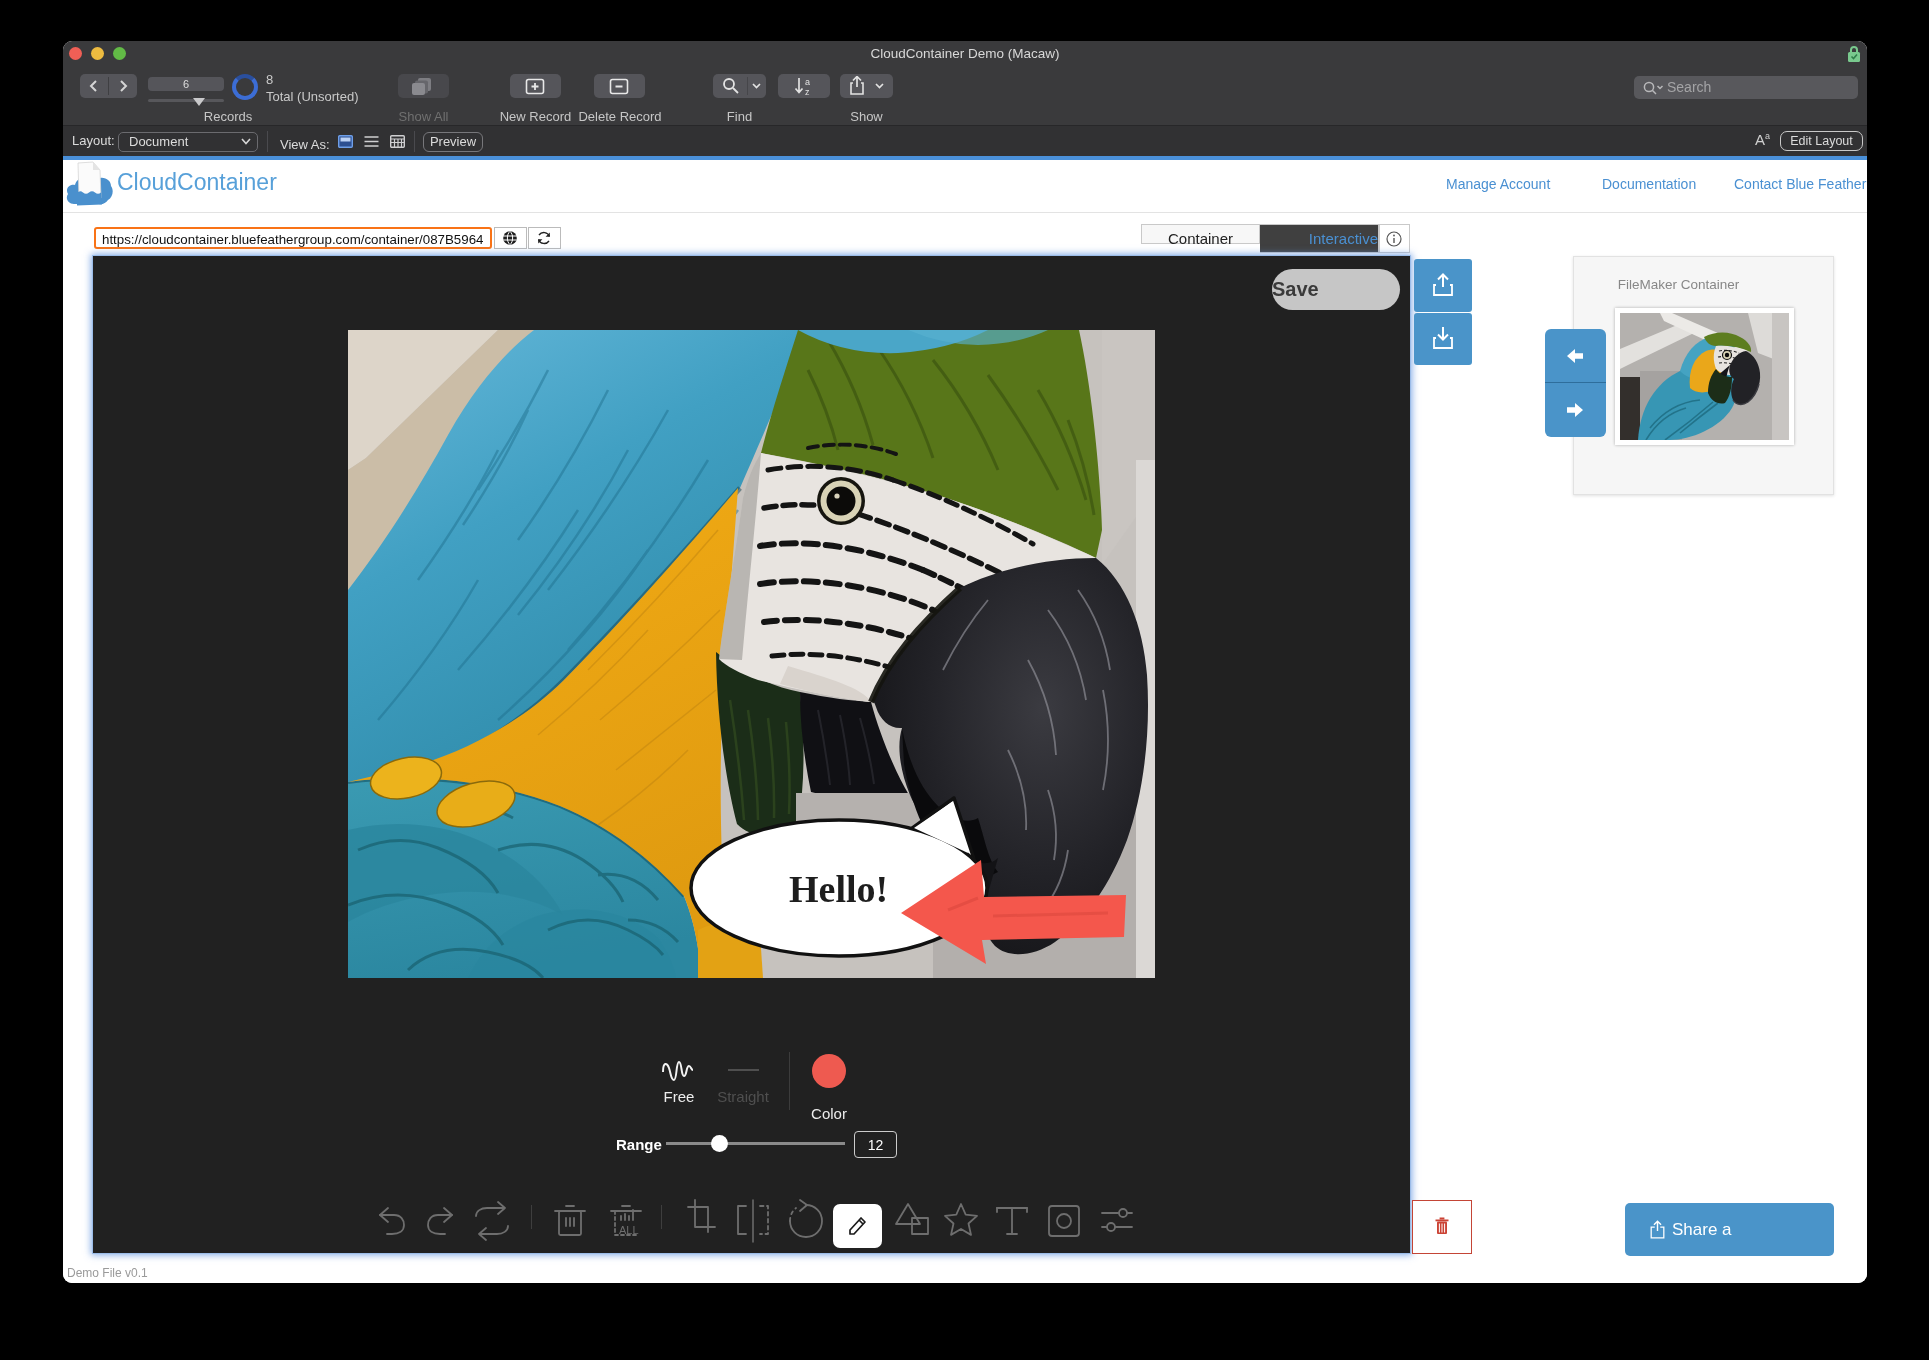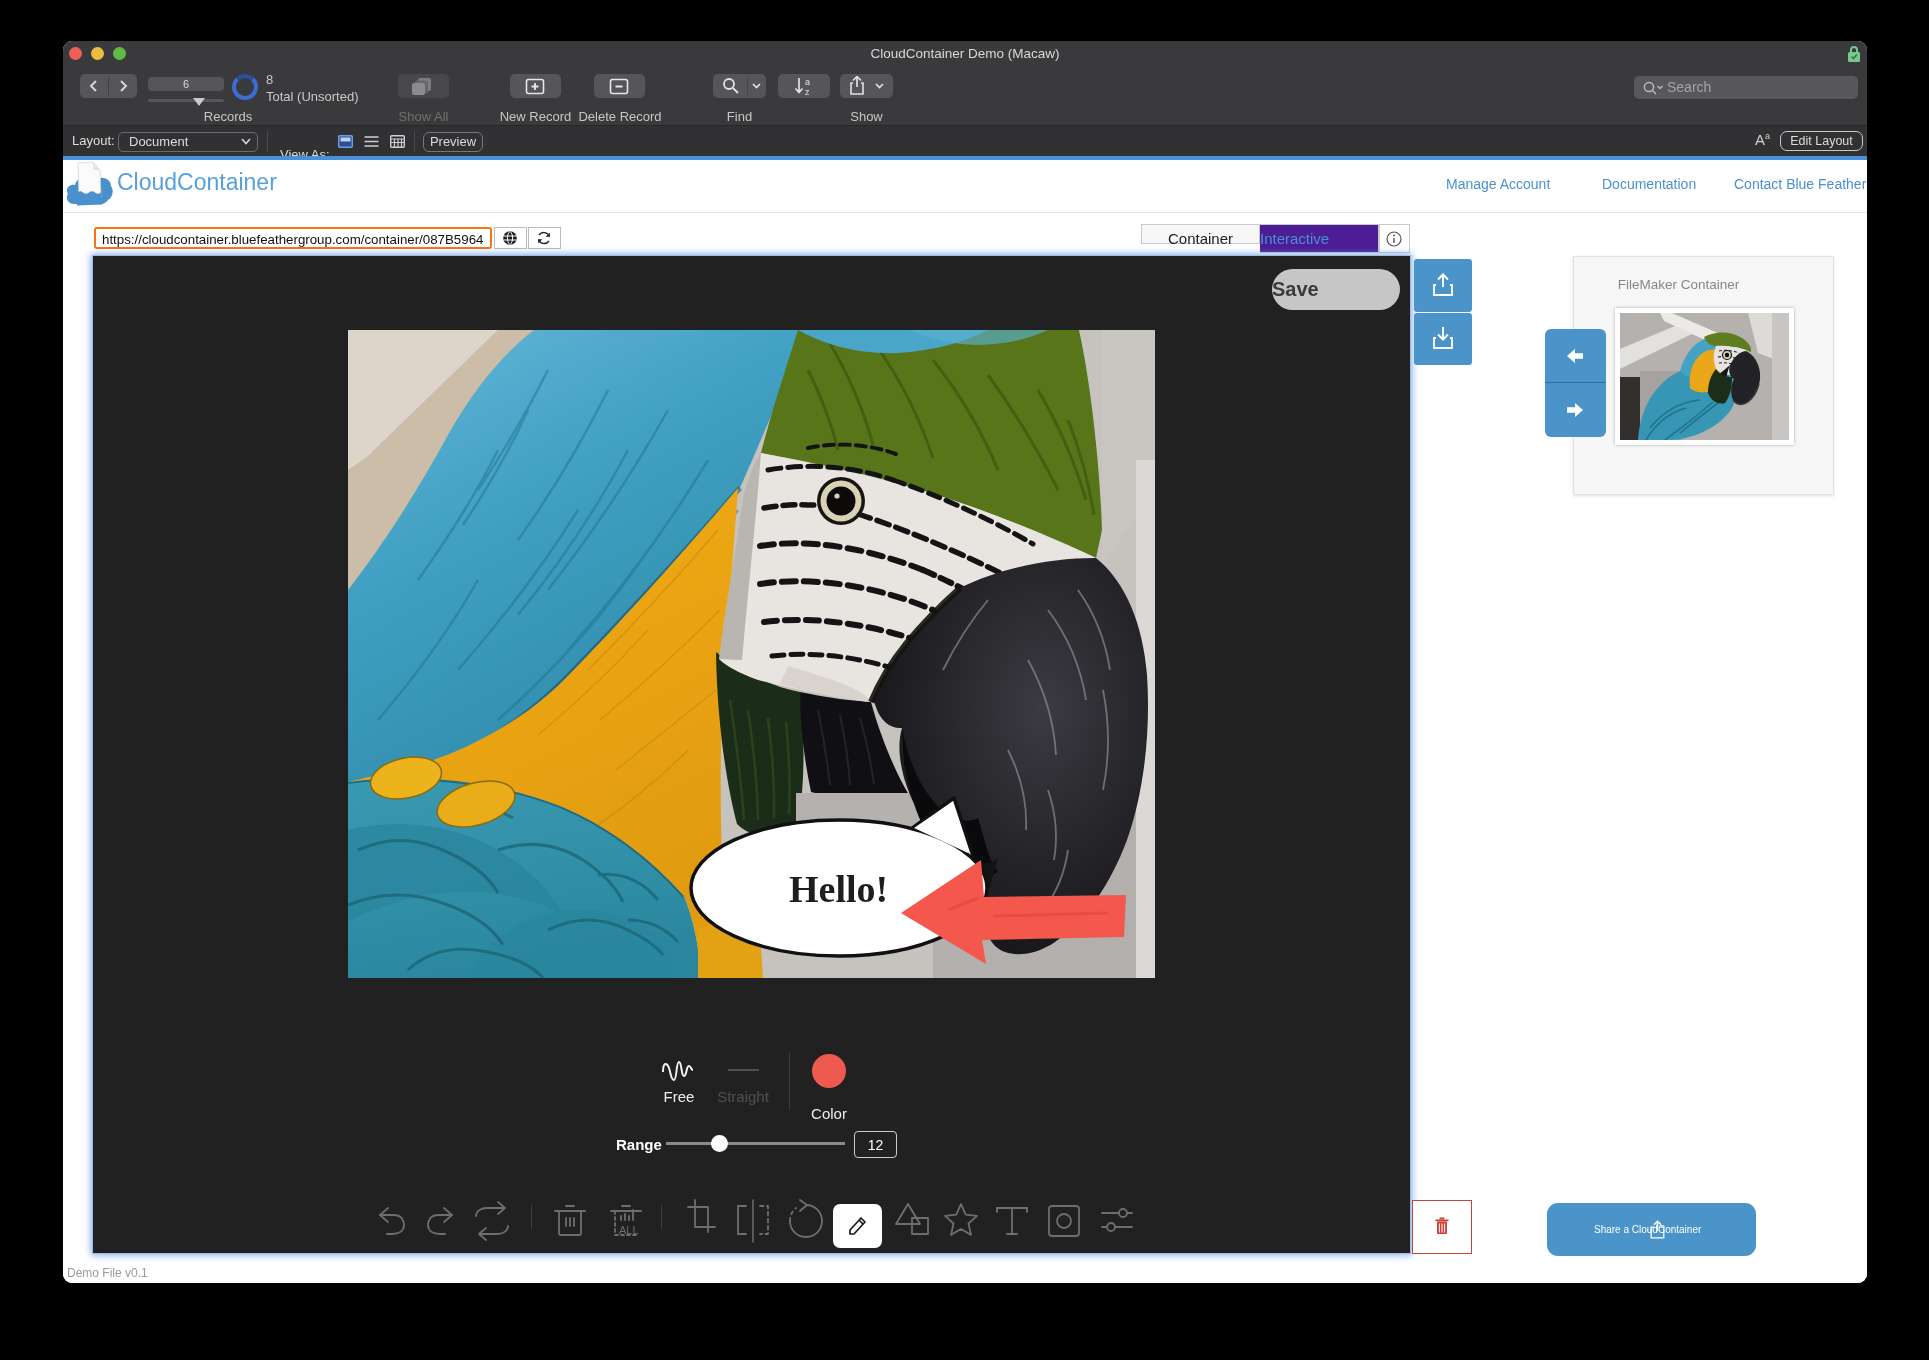--- a/index.html
+++ b/index.html
@@ -108,21 +108,21 @@
       <path d="M14.5 5 L17 7.5 L19.5 5" stroke="#b8b8ba" stroke-width="1.5" fill="none"></path>
     </svg>
   </div>
   <div id="layoutbar">
     <span class="lb" style="left:9px; top:7px;">Layout:</span>
     <span class="lb abs" style="left:55px; top:6px; width:140px; height:20px; border:1px solid #6b6b6f; border-radius:5px; padding:1px 0 0 10px;">Document</span>
     <svg class="abs" style="left:178px; top:12px;" width="10" height="7" viewBox="0 0 10 7">
         <path d="M1 1 L5 5.5 L9 1" stroke="#d5d5d5" stroke-width="1.6" fill="none"></path>
       </svg>
     <div class="abs" style="left:204px; top:5px; width:1px; height:21px; background:#4a4a4e;"></div>
-    <span class="lb" style="left:217px; top:21px;text-align:center;">View As:</span>
+    <span class="lb" style="left:217px; top:11px;text-align:center;">View As:</span>
     <svg class="abs" style="left:275px; top:9px;" width="15" height="13" viewBox="0 0 15 13">
         <rect x="0.7" y="0.7" width="13.6" height="11.6" rx="1" fill="#2c4f91" stroke="#6f9fe8" stroke-width="1.4"></rect>
         <rect x="2.5" y="2.5" width="10" height="4" fill="#bcd2f5"></rect>
       </svg>
     <svg class="abs" style="left:301px; top:9px;" width="15" height="13" viewBox="0 0 15 13">
         <path d="M0.5 2 H14.5 M0.5 6.5 H14.5 M0.5 11 H14.5" stroke="#cfcfd1" stroke-width="1.7"></path>
       </svg>
     <svg class="abs" style="left:327px; top:9px;" width="15" height="13" viewBox="0 0 15 13">
         <rect x="0.7" y="0.7" width="13.6" height="11.6" rx="1" fill="none" stroke="#cfcfd1" stroke-width="1.4"></rect>
         <path d="M0.7 4 H14.3 M0.7 7.5 H14.3 M4.5 4 V12.3 M8 4 V12.3 M11.5 4 V12.3" stroke="#cfcfd1" stroke-width="1.2"></path>
@@ -155,21 +155,21 @@
         <path d="M8 1.5 C4.5 4 4.5 12 8 14.5 M8 1.5 C11.5 4 11.5 12 8 14.5 M1.4 6 H14.6 M1.4 10 H14.6" stroke="#fff" stroke-width="1" fill="none"></path>
       </svg>
     <div class="abs" style="left:465px; top:67px; width:33px; height:22px; border:1px solid #bbb; background:#fff;"></div>
     <svg class="abs" style="left:473px; top:70px;" width="16" height="16" viewBox="0 0 16 16">
         <path d="M13.5 6.5 A6 6 0 0 0 3 5 M2.5 9.5 A6 6 0 0 0 13 11" stroke="#222" stroke-width="1.4" fill="none"></path>
         <path d="M13.8 2.5 V6.7 H9.6 Z" fill="#222"></path>
         <path d="M2.2 13.5 V9.3 H6.4 Z" fill="#222"></path>
       </svg>
 
     <div class="abs" style="left:1078px; top:64px; width:119px; height:20px; border:1px solid #c9c9c9; background:#f7f7f7; text-align:center; font-size:15px; color:#222; line-height:28px;">Container</div>
-    <div class="abs" style="left:1197px; top:64px; width:119px; height:29px; border:1px solid #c9c9c9; border-left:none; background:#4c1d95; text-align:left; font-size:15px; color:#4a90d2; line-height:28px;">Interactive</div>
+    <div class="abs" style="left:1197px; top:64px; width:119px; height:29px; border:1px solid #c9c9c9; border-left:none; background:#404040; text-align:right; font-size:15px; color:#4a90d2; line-height:28px;">Interactive</div>
     <div class="abs" style="left:1316px; top:64px; width:31px; height:29px; border:1px solid #c9c9c9; background:#fff;"></div>
     <svg class="abs" style="left:1323px; top:71px;" width="16" height="16" viewBox="0 0 16 16">
         <circle cx="8" cy="8" r="7" stroke="#555" stroke-width="1.2" fill="none"></circle>
         <circle cx="8" cy="4.5" r="0.9" fill="#555"></circle>
         <path d="M8 7 V12" stroke="#555" stroke-width="1.4"></path>
       </svg>
 
     <div id="editor">
       <svg class="abs" style="left:255px; top:74px;" width="807" height="648" viewBox="0 0 807 648">
         <defs>
@@ -458,21 +458,21 @@
       </svg>
 
     <div class="abs" style="left:1349px; top:1040px; width:60px; height:54px; background:#fff; border:1px solid #c44536;"></div>
     <svg class="abs" style="left:1372px; top:1057px;" width="14" height="18" viewBox="0 0 14 18">
       <rect x="2" y="4.5" width="10" height="12.5" rx="1" fill="#cb4335"></rect>
       <rect x="0.5" y="2.5" width="13" height="1.8" fill="#cb4335"></rect>
       <rect x="4.6" y="0.5" width="4.8" height="2" fill="#cb4335"></rect>
       <path d="M4.4 6.5 V15.5 M7 6.5 V15.5 M9.6 6.5 V15.5" stroke="#fff" stroke-width="1"></path>
     </svg>
 
-    <div class="abs" style="left:1484px; top:1043px; width:209px; height:53px; background:#4a94c9; border-radius:11px; color:#fff; font-size:10px; text-align:left; line-height:53px; padding-left:47px;">Share a CloudContainer</div>
+    <div class="abs" style="left:1562px; top:1043px; width:209px; height:53px; background:#4a94c9; border-radius:5px; color:#fff; font-size:17px; text-align:left; line-height:53px; padding-left:47px;">Share a CloudContainer</div>
     <svg class="abs" style="left:1587px; top:1060px;" width="15" height="19" viewBox="0 0 19 24">
       <path d="M9.5 2 V14 M5 6 L9.5 1.5 L14 6" stroke="#fff" stroke-width="1.8" fill="none"></path>
       <path d="M6 9 H1.5 V22.5 H17.5 V9 H13" stroke="#fff" stroke-width="1.6" fill="none"></path>
     </svg>
 
     <div class="abs" style="left:4px; top:1106px; color:#9a9a9a; font-size:12px;">Demo File v0.1</div>
   </div>
 </div>
 
 </body></html>

